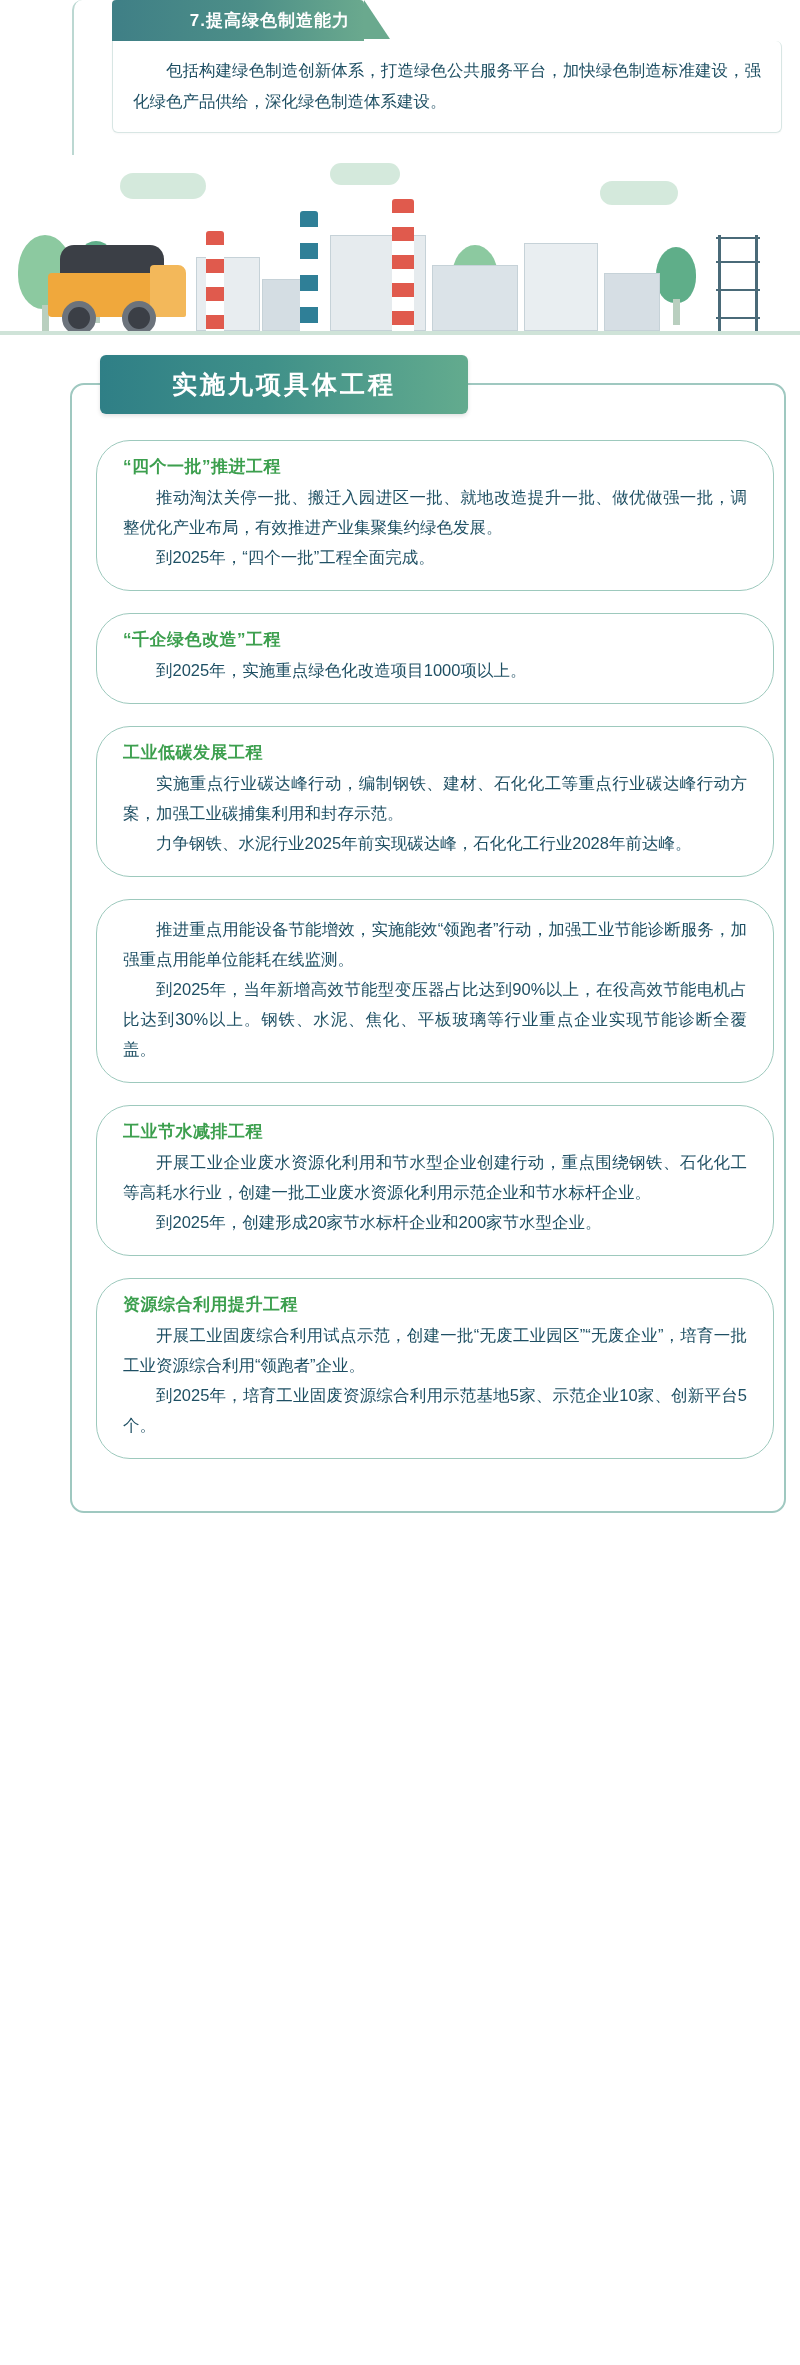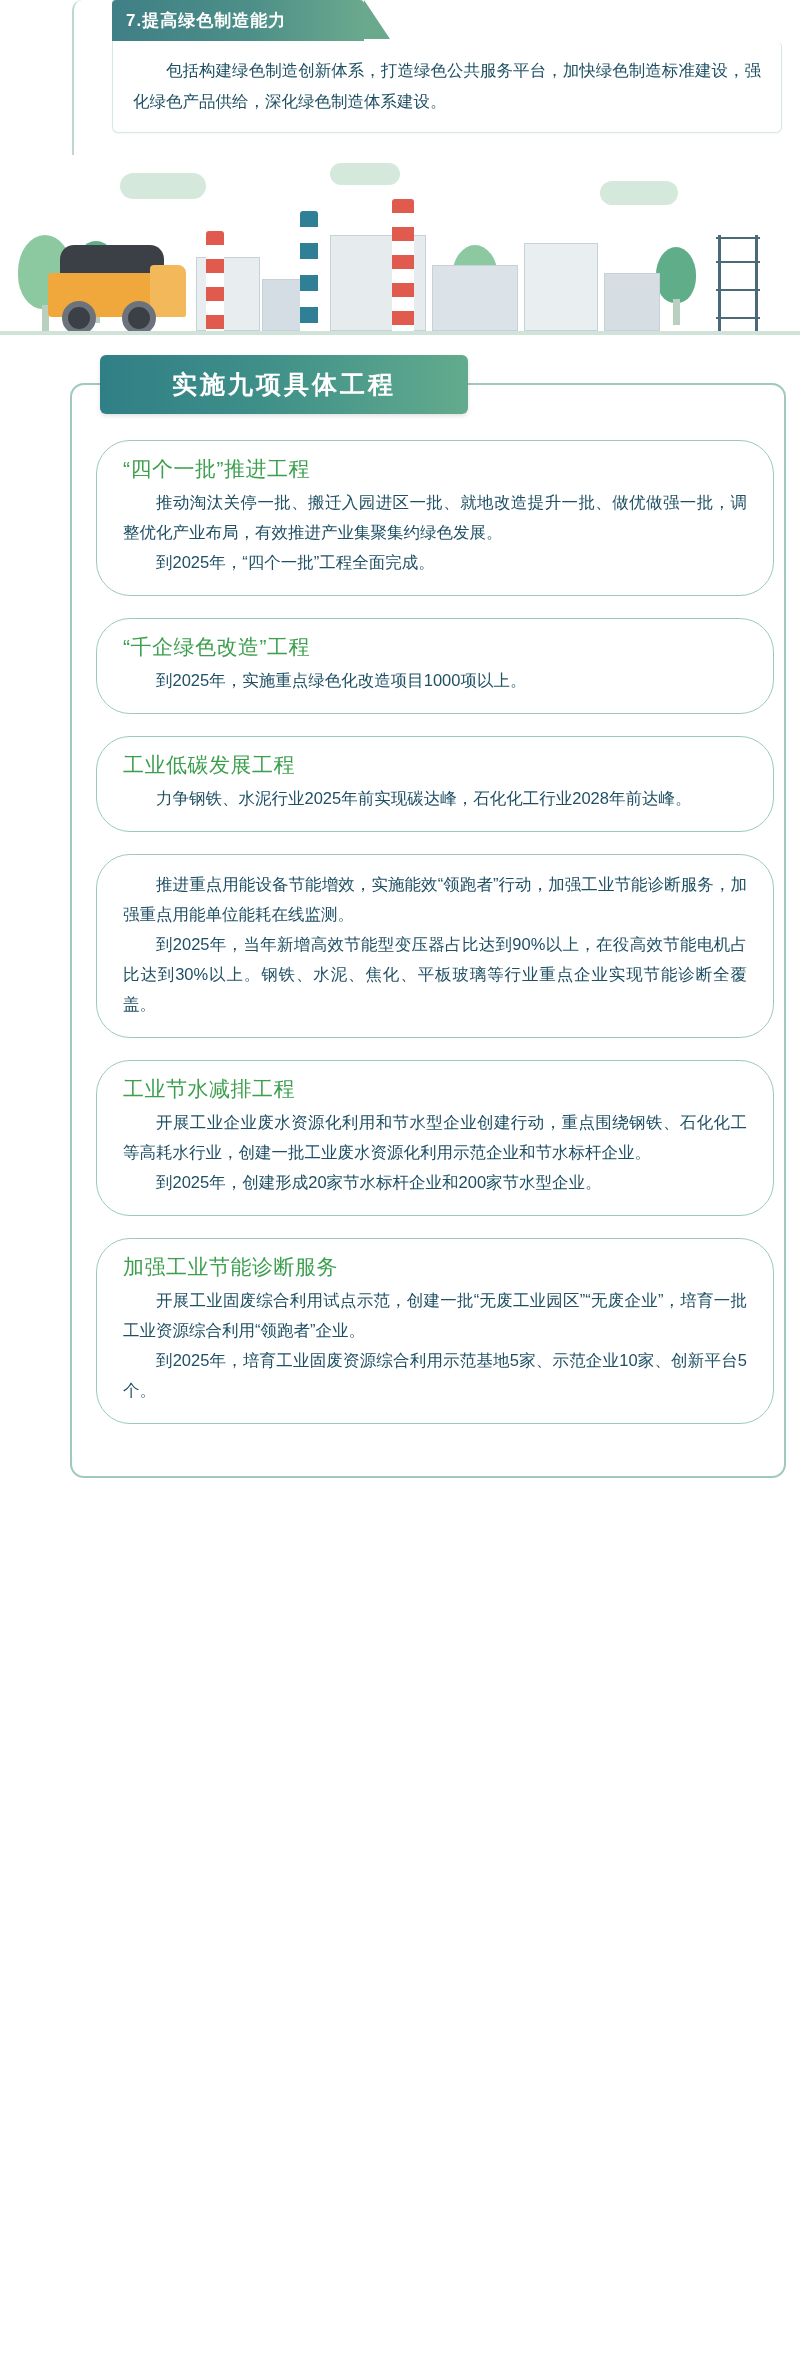--- a/index.html
+++ b/index.html
@@ -45,20 +45,21 @@
     margin-left: 112px;
     background: linear-gradient(90deg, #3f7f86 0%, #4d8f88 55%, #6aa98e 100%);
     color: #ffffff;
     font-size: 17px;
     font-weight: bold;
     letter-spacing: 1px;
     padding: 9px 14px;
     border-radius: 4px 4px 0 0;
     position: relative;
     z-index: 3;
+    text-align: right;
   }
   .num-header::after {
     content: "";
     position: absolute;
     right: -26px;
     top: 0;
     border-top: 39px solid transparent;
     border-left: 26px solid #6aa98e;
   }
   .num-body {
@@ -205,22 +206,22 @@
   .project {
     position: relative;
     background: #ffffff;
     border: 1.6px solid #9dc9bd;
     border-radius: 34px;
     padding: 14px 26px 18px 26px;
     margin-bottom: 22px;
   }
   .project h3 {
     margin: 0 0 4px 0;
-    font-size: 21px;
-    font-weight: normal;
+    font-size: 17px;
+    font-weight: bold;
     color: #3c9f4e;
     letter-spacing: .5px;
   }
   .project p {
     margin: 0;
     font-size: 16.5px;
     line-height: 1.82;
     color: #1e4f63;
     text-align: justify;
     text-indent: 2em;
@@ -305,36 +306,37 @@
         <p>到2025年，“四个一批”工程全面完成。</p>
       </div>
 
       <div class="project">
         <h3>“千企绿色改造”工程</h3>
         <p>到2025年，实施重点绿色化改造项目1000项以上。</p>
       </div>
 
       <div class="project">
         <h3>工业低碳发展工程</h3>
+        <p>实施重点行业碳达峰行动，编制钢铁、建材、石化化工等重点行业碳达峰行动方案，加强工业碳捕集利用和封存示范。</p>
         <p>力争钢铁、水泥行业2025年前实现碳达峰，石化化工行业2028年前达峰。</p>
       </div>
 
       <div class="project">
         <p>推进重点用能设备节能增效，实施能效“领跑者”行动，加强工业节能诊断服务，加强重点用能单位能耗在线监测。</p>
         <p>到2025年，当年新增高效节能型变压器占比达到90%以上，在役高效节能电机占比达到30%以上。钢铁、水泥、焦化、平板玻璃等行业重点企业实现节能诊断全覆盖。</p>
       </div>
 
       <div class="project">
         <h3>工业节水减排工程</h3>
         <p>开展工业企业废水资源化利用和节水型企业创建行动，重点围绕钢铁、石化化工等高耗水行业，创建一批工业废水资源化利用示范企业和节水标杆企业。</p>
         <p>到2025年，创建形成20家节水标杆企业和200家节水型企业。</p>
       </div>
 
       <div class="project">
-        <h3>加强工业节能诊断服务</h3>
+        <h3>资源综合利用提升工程</h3>
         <p>开展工业固废综合利用试点示范，创建一批“无废工业园区”“无废企业”，培育一批工业资源综合利用“领跑者”企业。</p>
         <p>到2025年，培育工业固废资源综合利用示范基地5家、示范企业10家、创新平台5个。</p>
       </div>
 
     </div>
   </div>
 
 </div>
 
 </body></html>

